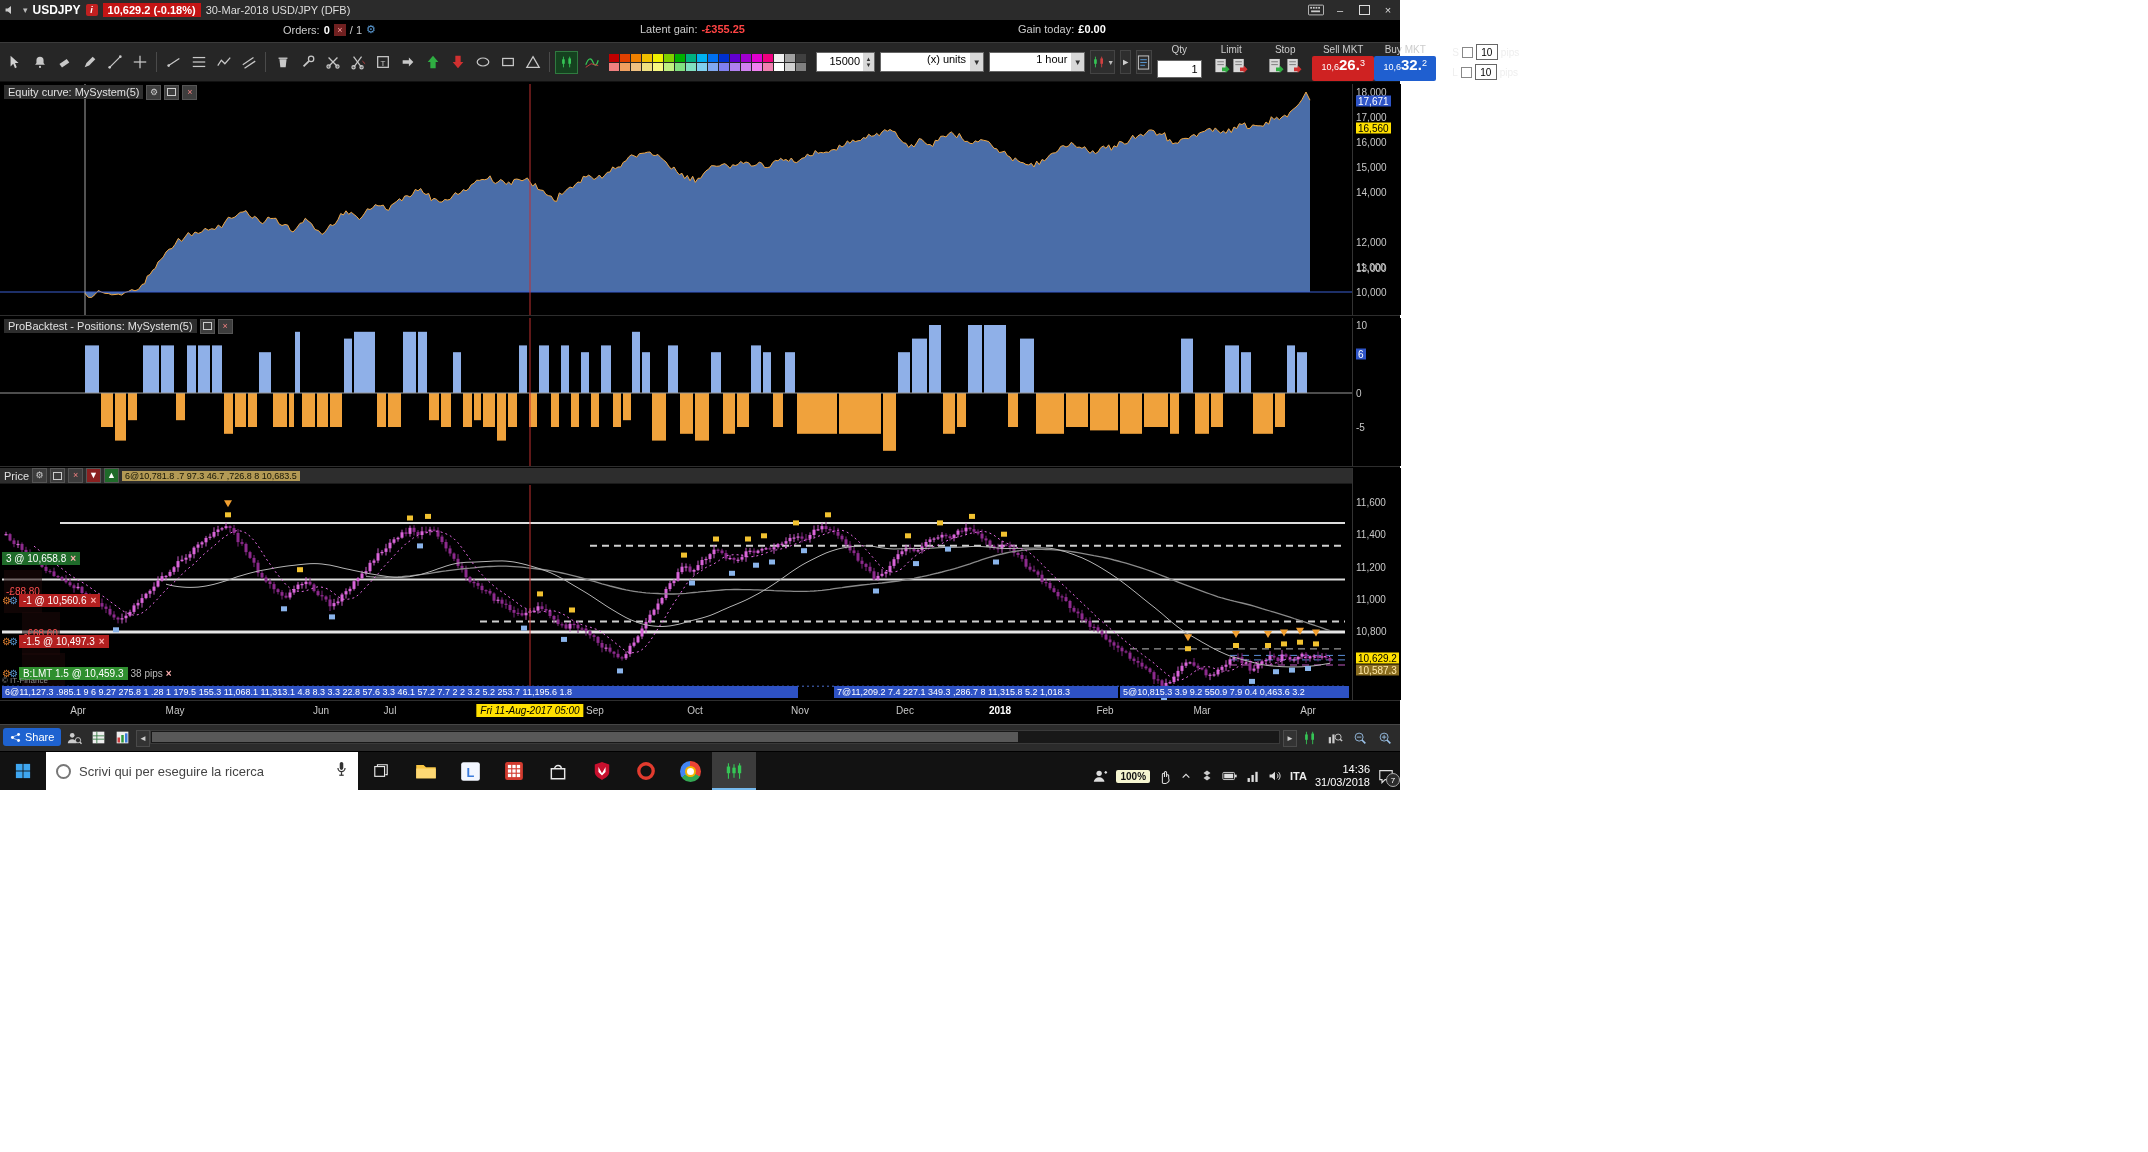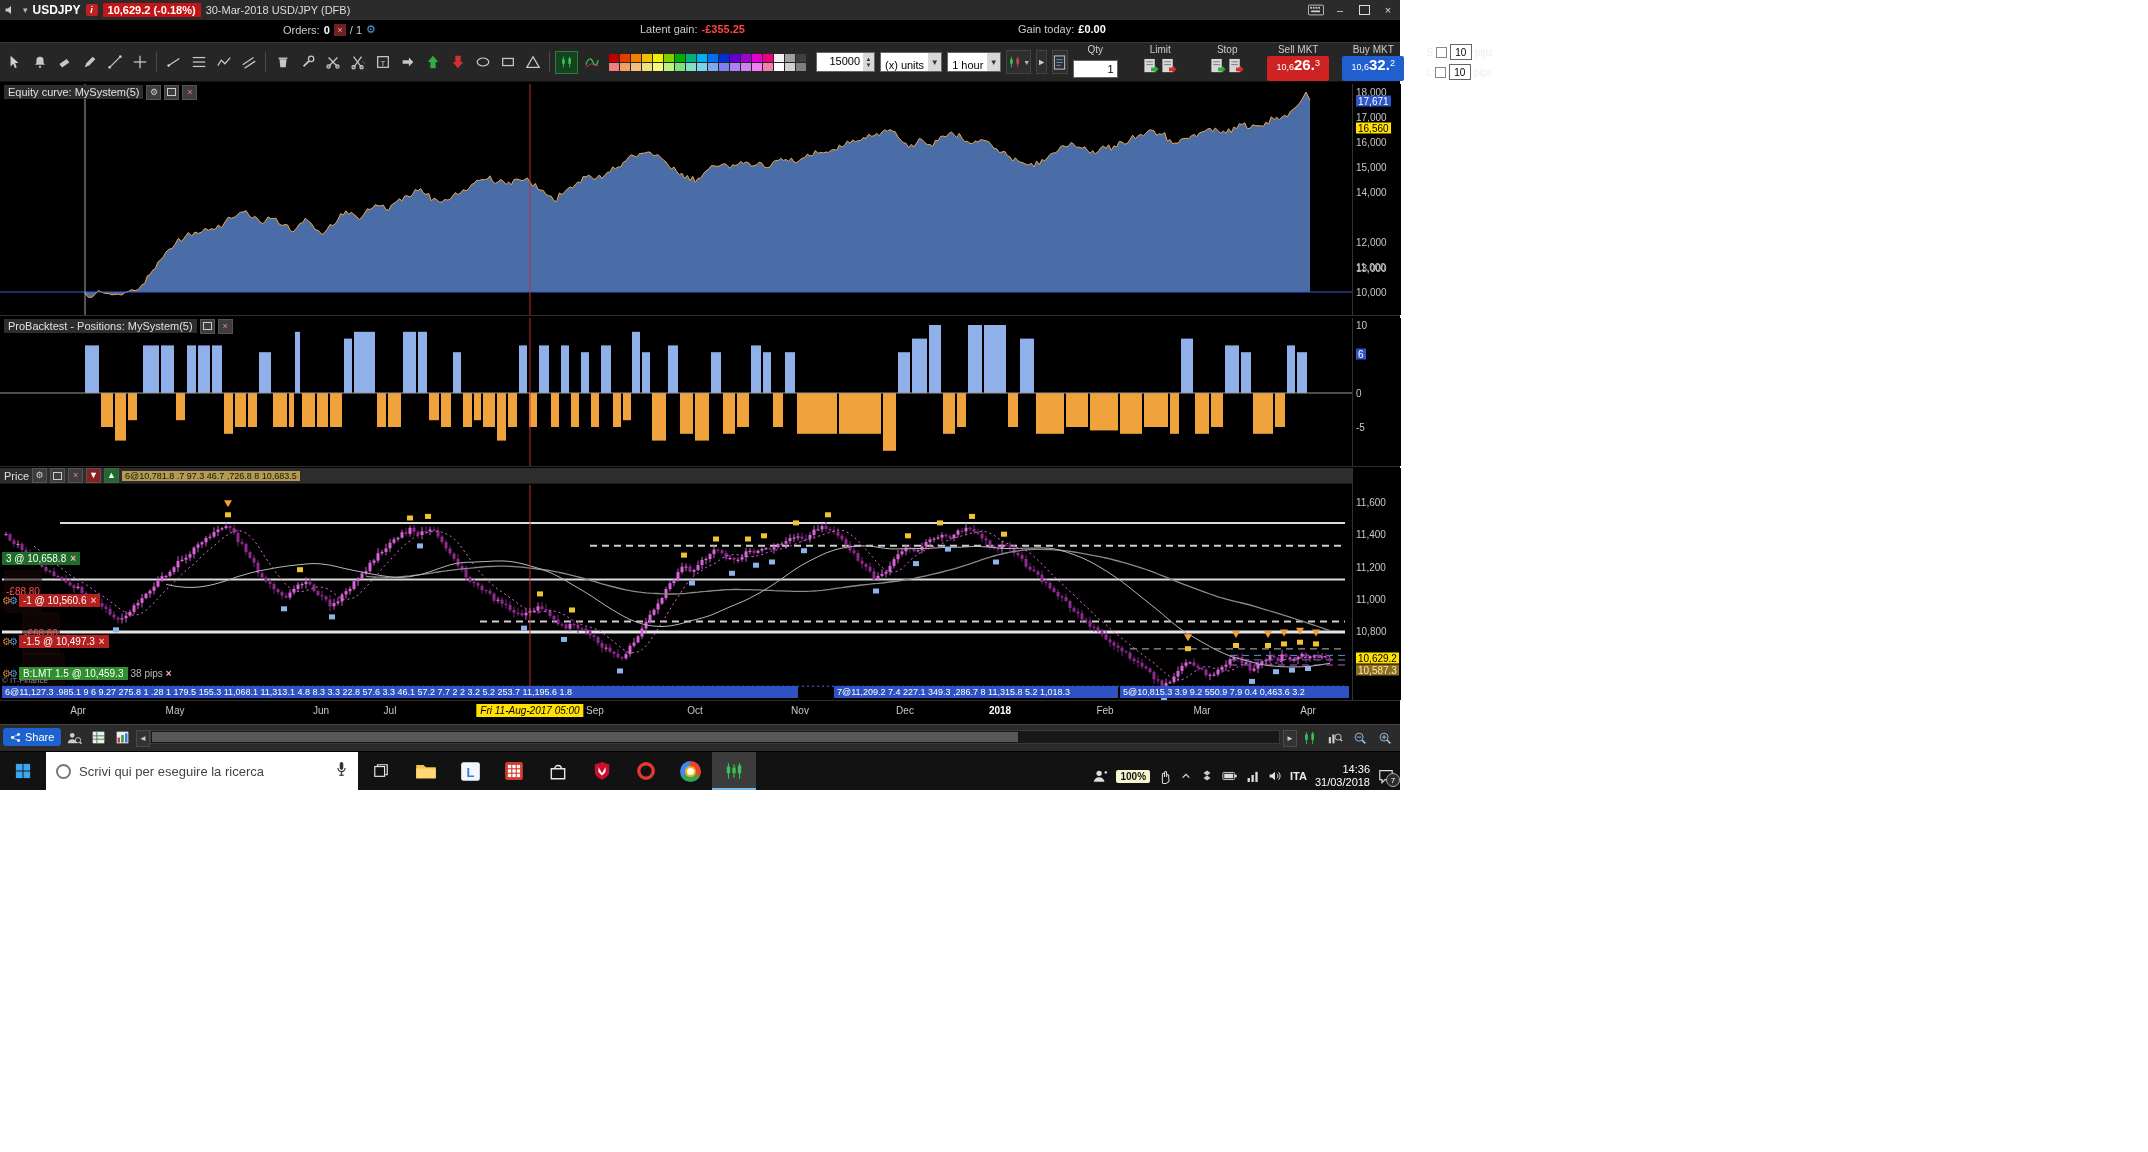--- a/index.html
+++ b/index.html
@@ -29,25 +29,25 @@
   .toolbar{position:absolute;left:0;top:42px;width:1400px;height:40px;background:#262626;border-top:1px solid #3a3a3a;border-bottom:1px solid #111;display:flex;align-items:center;padding:0 3px;box-sizing:border-box;gap:2px;}
   .ticon{width:21px;height:21px;background:#262626;display:inline-flex;align-items:center;justify-content:center;border:1px solid transparent;}
   .ticon.sel{background:#15421f;border-color:#2f7a3f;}
   .tsep{width:1px;height:20px;background:#4a4a4a;margin:0 3px;}
   .pal{display:flex;flex-direction:column;gap:1px;margin:0 4px;}
   .pal-row{display:flex;gap:1px;height:8px;}
   .swatch{width:10px;height:8px;display:inline-block;}
   .tb-num{display:flex;align-items:stretch;background:#fff;border:1px solid #666;height:18px;margin-left:4px;}
   .tb-num .val{color:#000;font-size:11px;padding:2px 3px;width:40px;text-align:right;}
   .spin{display:flex;flex-direction:column;justify-content:center;background:#d8d8d8;width:11px;font-size:6px;color:#333;text-align:center;line-height:1;}
-  .tb-select{display:flex;align-items:flex-end;background:#fff;border:1px solid #666;height:18px;margin-left:3px;font-size:11px;color:#000;}
+  .tb-select{display:flex;align-items:flex-start;background:#fff;border:1px solid #666;height:18px;margin-left:3px;font-size:11px;color:#000;padding-left:42px;}
   .tb-select .sv{padding:0 4px;white-space:nowrap;}
   .tb-select .da{background:#d8d8d8;width:13px;height:100%;display:flex;align-items:center;justify-content:center;font-size:8px;color:#333;}
   .tb-btn{width:26px;height:22px;background:#2e2e2e;border:1px solid #444;display:inline-flex;align-items:center;justify-content:center;margin-left:3px;}
-  .order-cluster{margin-left:auto;display:grid;grid-template-columns:50px 54px 54px 62px 62px;grid-template-rows:13px 26px;column-gap:13px;align-items:center;margin-right:20px;}
+  .order-cluster{margin-left:auto;display:grid;grid-template-columns:50px 54px 54px 62px 62px;grid-template-rows:13px 26px;column-gap:0;align-items:center;margin-right:14px;}
   .oc-head{color:#ccc;font-size:10px;text-align:center;}
   .oc-cell{display:flex;align-items:center;justify-content:center;gap:2px;height:26px;}
   .qty-in{background:#fff;color:#000;border:1px solid #666;width:40px;height:16px;font-size:11px;display:flex;align-items:center;justify-content:flex-end;padding-right:3px;}
   .mkt-btn{width:62px;height:25px;border-radius:2px;color:#fff;display:flex;align-items:baseline;justify-content:center;gap:0;}
   .sellb{background:#cf2222;}
   .buyb{background:#1f5fd0;}
   .mkt-btn .pre{font-size:9px;}
   .mkt-btn .big{font-size:15px;font-weight:bold;}
   .mkt-btn .sup{font-size:9px;vertical-align:super;position:relative;top:-4px;}
   .sl-cluster{display:grid;grid-template-rows:18px 18px;row-gap:2px;margin-right:2px;}

